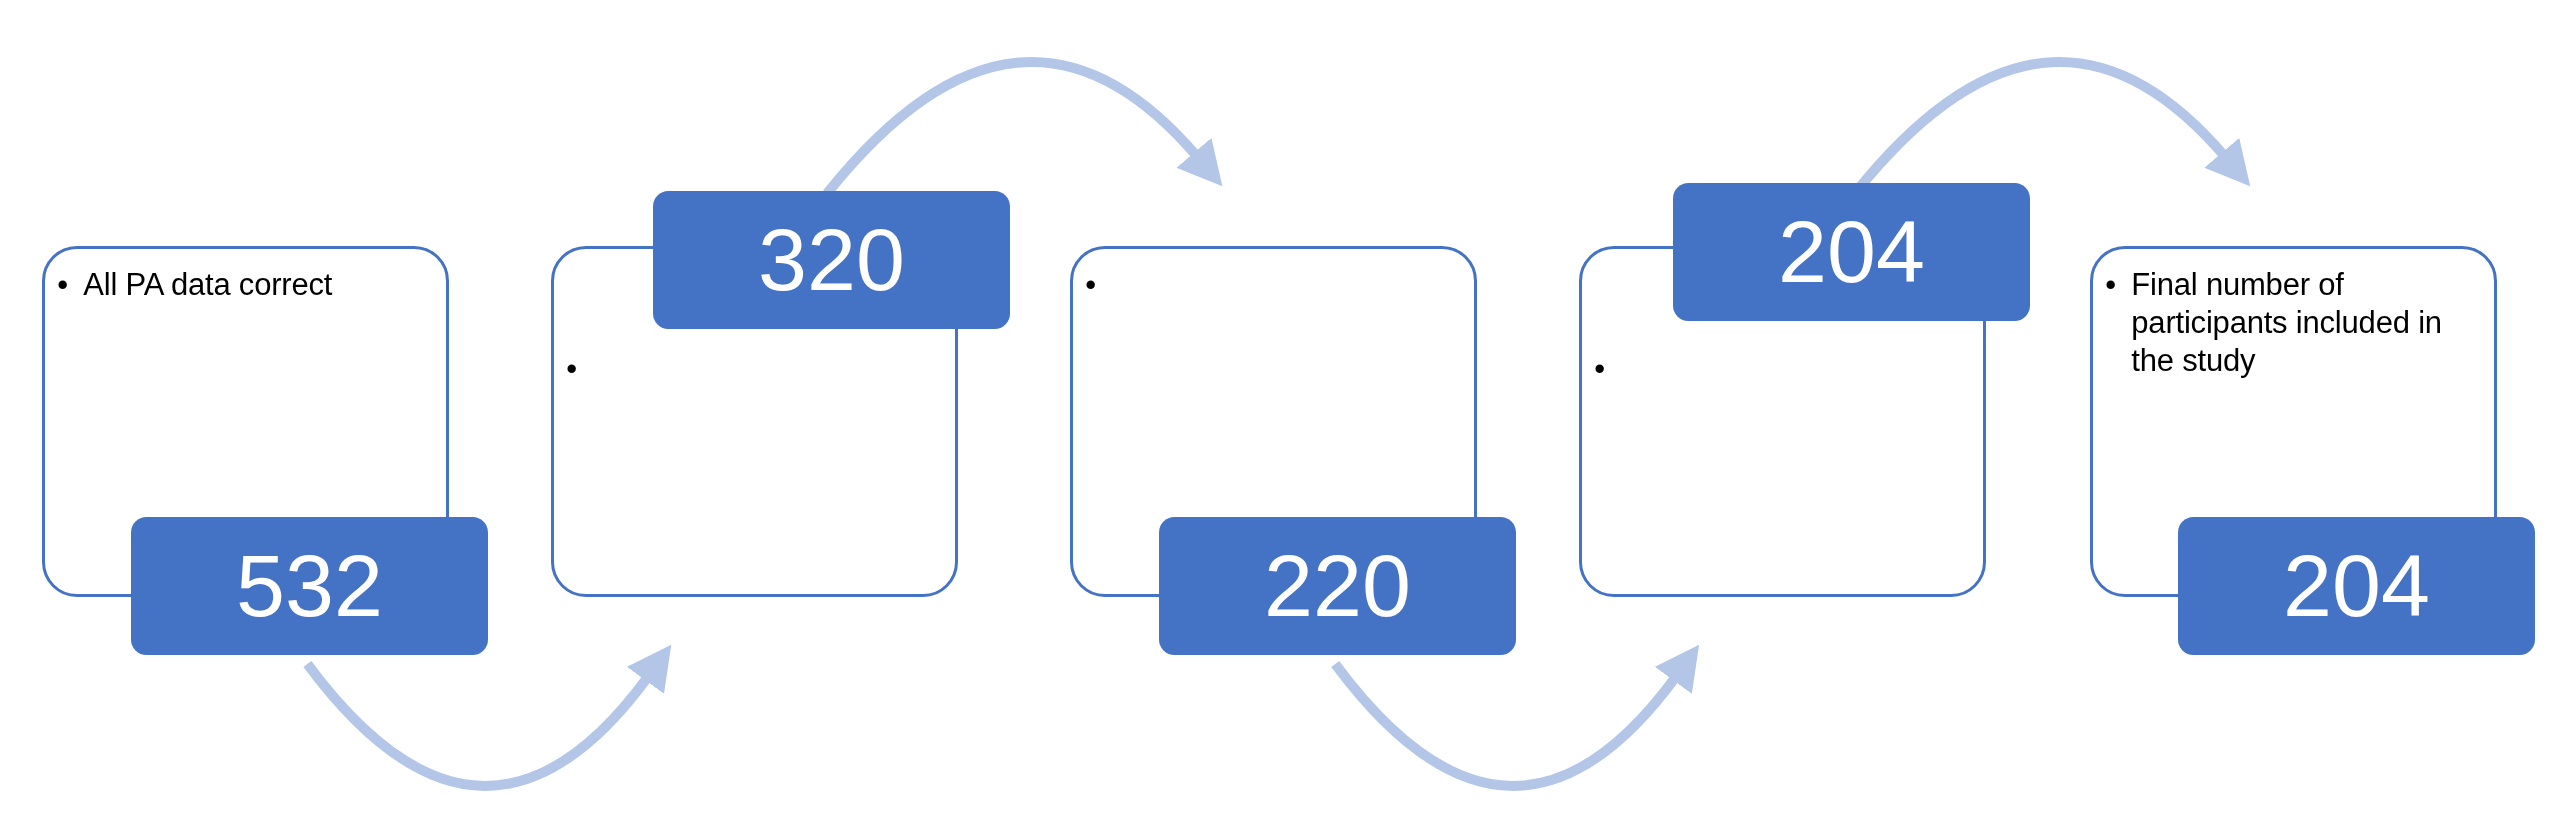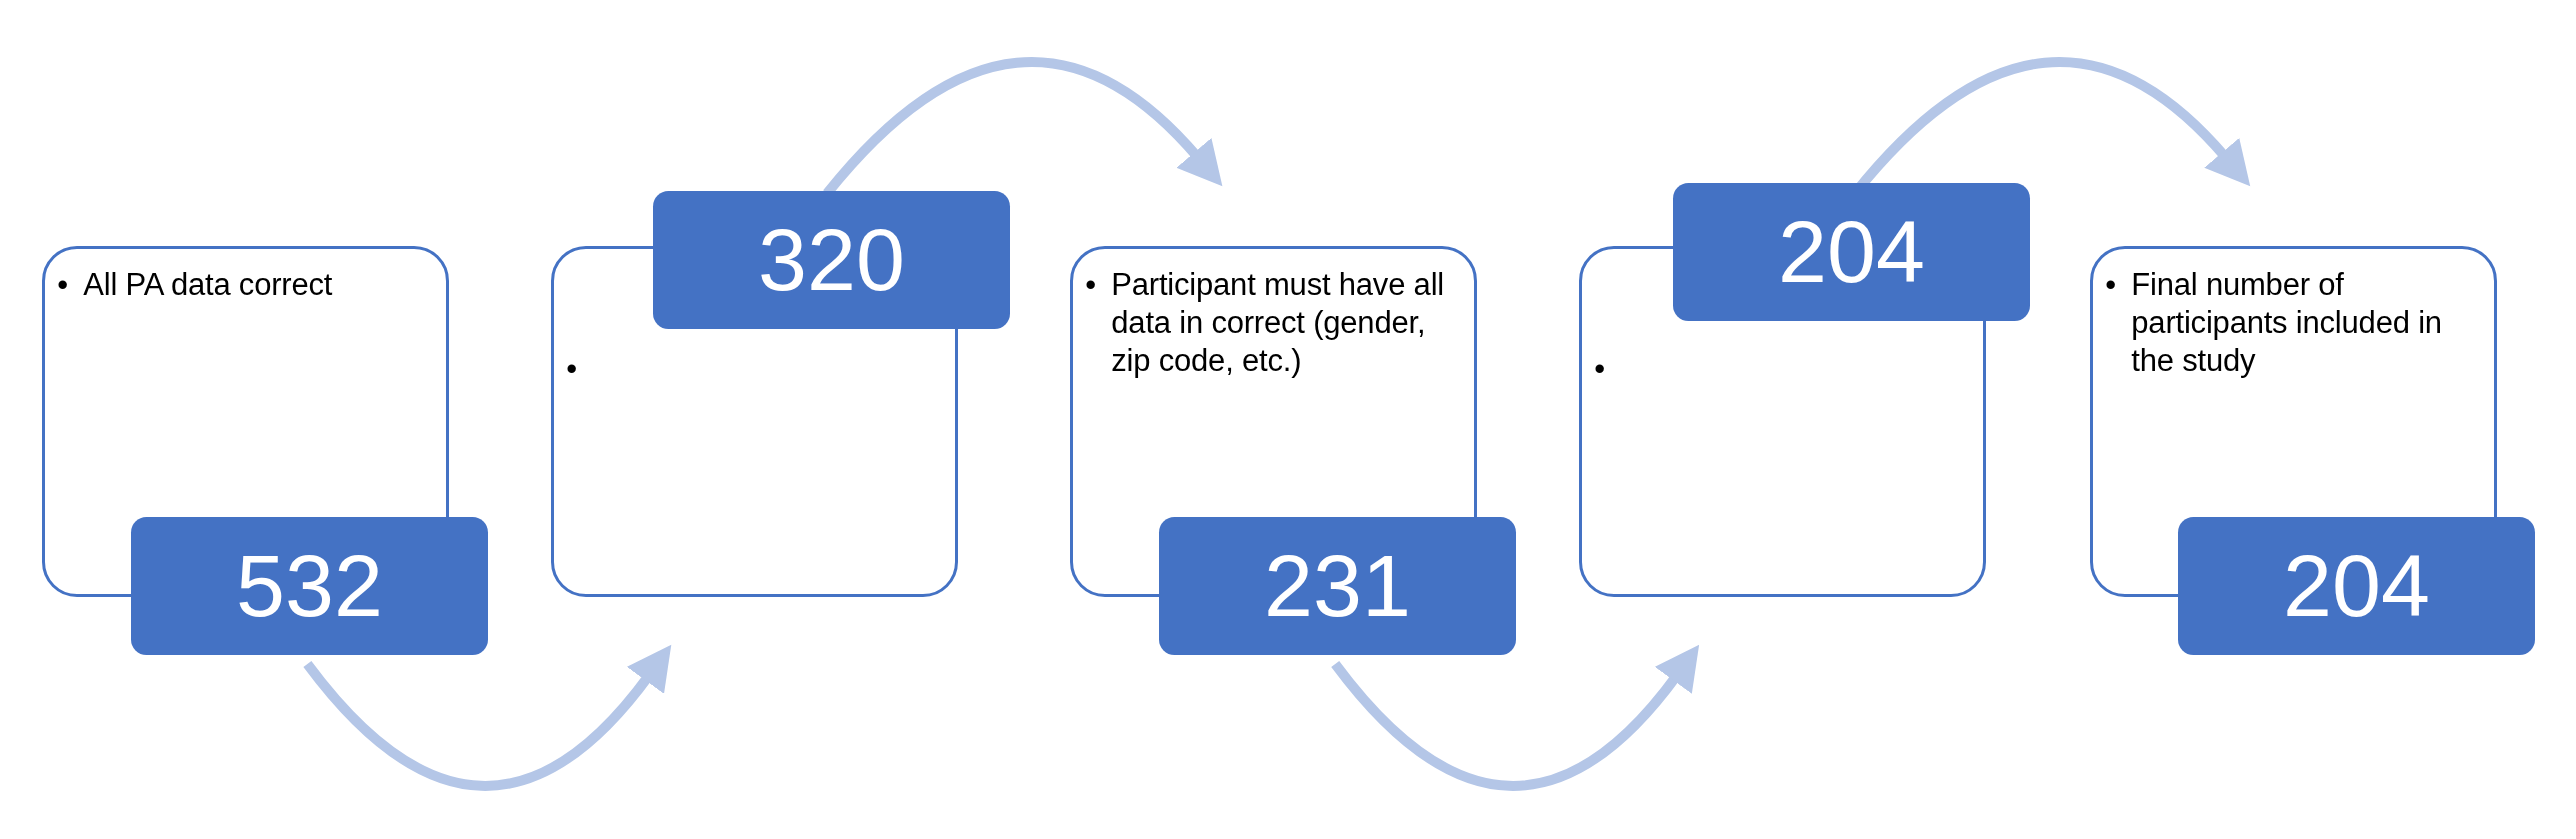--- a/index.html
+++ b/index.html
@@ -83,24 +83,23 @@
   <div class="card card-2">
     <div class="desc below-badge">
       <span class="bullet">•</span>
     </div>
   </div>
   <div class="badge badge-2">320</div>
 
   <div class="card card-3">
     <div class="desc">
       <span class="bullet">•</span>
-      <span class="desc-text">Participant must have all data in correct (gender, zip code, etc.)</span>
     </div>
   </div>
-  <div class="badge badge-3">231</div>
+  <div class="badge badge-3">220</div>
 
   <div class="card card-4">
     <div class="desc below-badge">
       <span class="bullet">•</span>
     </div>
   </div>
   <div class="badge badge-4">204</div>
 
   <div class="card card-5">
     <div class="desc">

